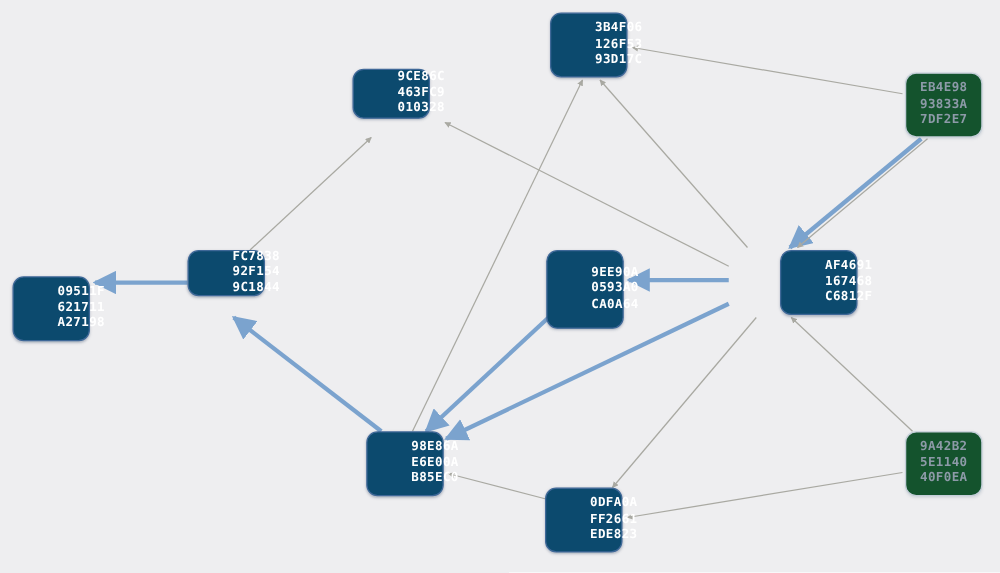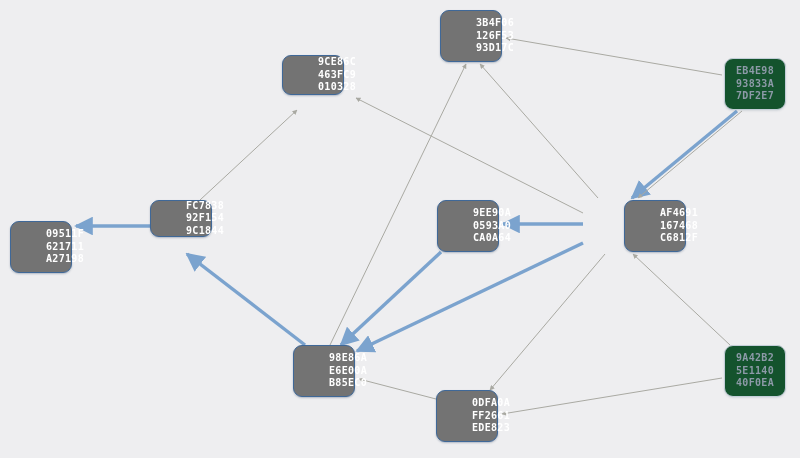--- a/index.html
+++ b/index.html
@@ -30,21 +30,21 @@
     flex-direction: column;
     align-items: center;
     justify-content: center;
     letter-spacing: 0.3px;
     line-height: 12.5px;
     font-size: 10px;
     font-weight: bold;
     z-index: 5;
   }
   .node.dark {
-    background: #737373;
+    background: #0c4a6e;
     border: 1.5px solid #3f6898;
     color: #ffffff;
     box-shadow: 0 1px 2px rgba(60,80,110,0.35);
     padding-left: 48px;
   }
   .node.light {
     background: #14532d;
     border: 1.5px solid #c3ced8;
     color: #8d9aa8;
     box-shadow: 0 1px 2px rgba(120,135,150,0.22);
@@ -103,21 +103,21 @@
       <div class="node dark" style="left: 10px; top: 200px; width: 62px; height: 52px; margin-top: 21px;">
         <span class="line">09511F</span>
         <span class="line">621711</span>
         <span class="line">A27198</span>
       </div>
       <div class="node dark" style="left: 150px; top: 200px; width: 62px; height: 37px;">
         <span class="line">FC7838</span>
         <span class="line">92F154</span>
         <span class="line">9C1844</span>
       </div>
-      <div class="node dark" style="left: 437px; top: 200px; width: 62px; height: 52px;">
+      <div class="node dark" style="left: 437px; top: 200px; width: 62px; height: 63px;">
         <span class="line">9EE90A</span>
         <span class="line">0593A0</span>
         <span class="line">CA0A64</span>
       </div>
       <div class="node dark" style="left: 583px; top: 200px; width: 62px; height: 52px; margin-left: 41px;">
         <span class="line">AF4691</span>
         <span class="line">167468</span>
         <span class="line">C6812F</span>
       </div>
       <div class="node dark" style="left: 293px; top: 345px; width: 62px; height: 52px;">

